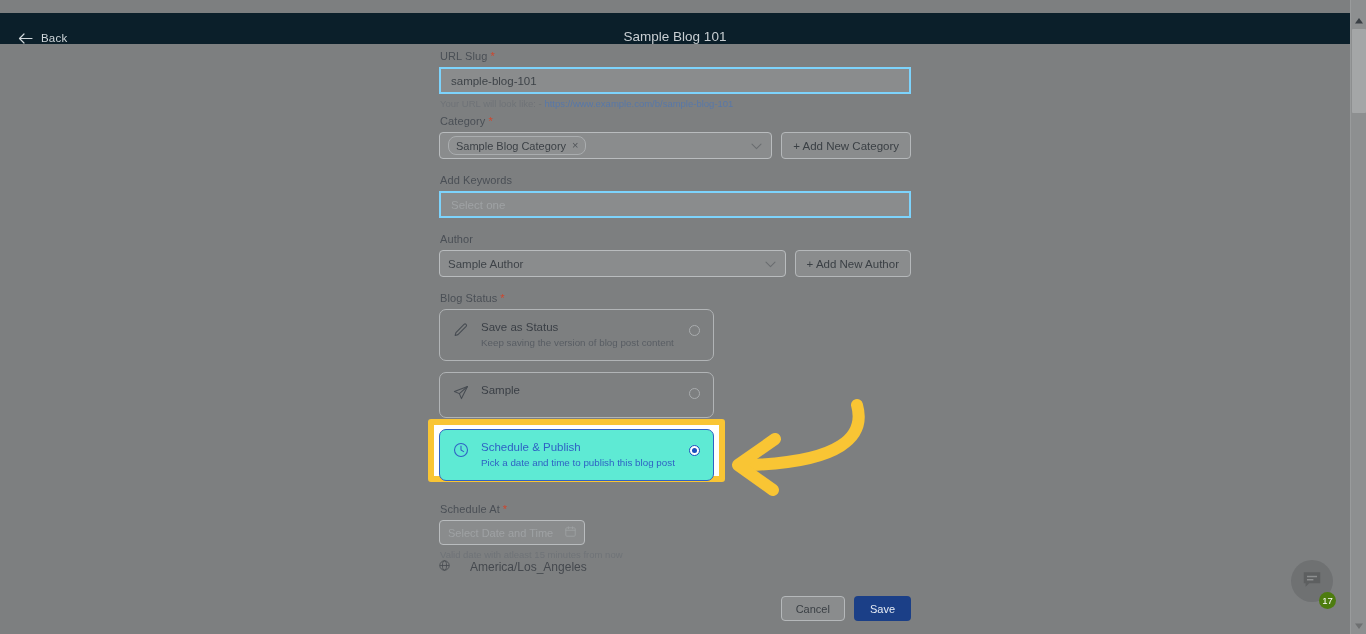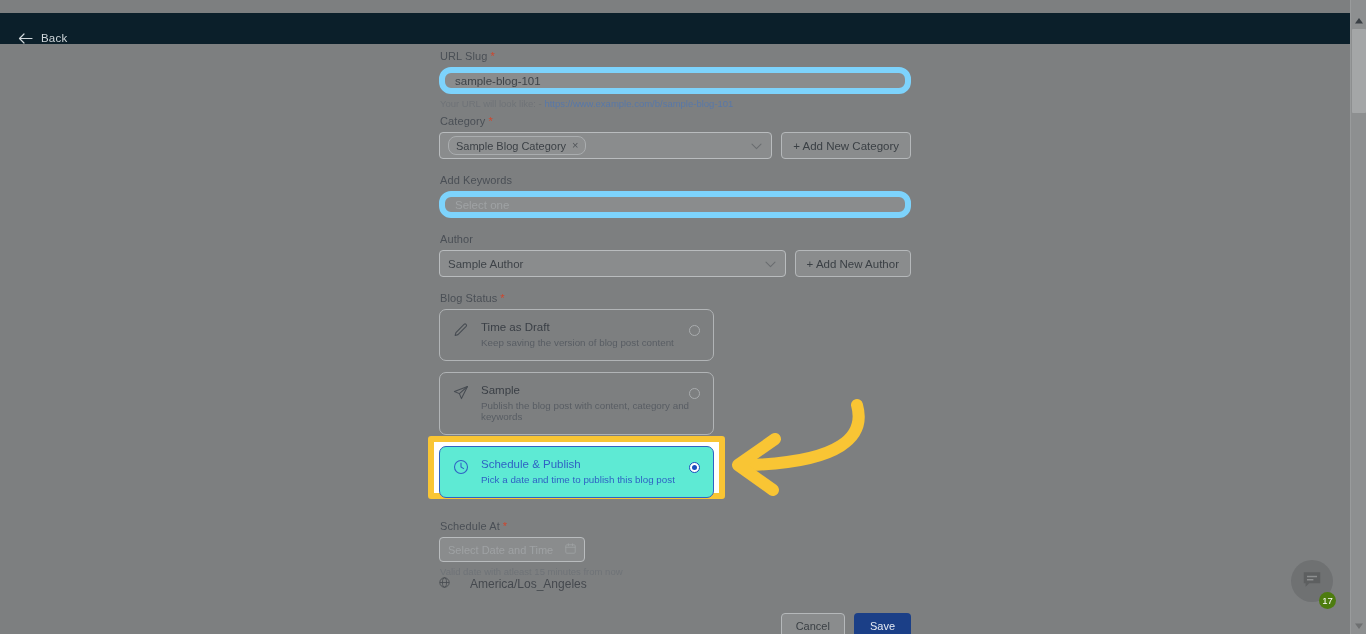--- a/index.html
+++ b/index.html
@@ -53,22 +53,22 @@
     font-size: 11px;
     color: #4a4f55;
     margin: 0 0 5px 1px;
     letter-spacing: .1px;
   }
   .req { color: #d0452c; font-size: 11px; margin-left: 3px; }
 
   .text-input {
     width: 100%;
     height: 27px;
-    border: 6px solid #7dd3fc;
-    border-radius: 12px;
+    border: 2px solid #7dd3fc;
+    border-radius: 0;
     background: #8a8c8d;
     display: flex; align-items: center;
     padding: 0 10px;
     font-size: 11.5px;
     color: #3e4348;
   }
   .text-input.placeholder { color: #9fa2a4; }
 
   .hint {
     font-size: 9.5px;
@@ -259,20 +259,21 @@
 
   <div id="topbar">
     <div id="back-btn">
       <span>
         <svg width="15" height="11" viewBox="0 0 15 11" fill="none" stroke="#cfd6da" stroke-width="1.2">
           <path d="M14 5.5H1.5M1.5 5.5L6 1M1.5 5.5L6 10" stroke-linecap="round" stroke-linejoin="round"></path>
         </svg>
       </span>
       <span>Back</span>
     </div>
+    <div id="topbar-title">Sample Blog 101</div>
   </div>
 
   <div id="form">
 
     <div>
       <div class="field-label">
         <span>URL Slug</span><span class="req">*</span>
       </div>
       <div class="text-input">sample-blog-101</div>
       <div class="hint">
@@ -326,36 +327,35 @@
         <span>Blog Status</span><span class="req">*</span>
       </div>
 
       <div class="status-card">
         <span class="ico">
           <svg width="16" height="16" viewBox="0 0 18 18" fill="none" stroke="currentColor" stroke-width="1.2">
             <path d="M12.4 2.6a1.7 1.7 0 012.4 2.4L5.6 14.2 2.4 15.1l.9-3.2 9.1-9.3z" stroke-linecap="round" stroke-linejoin="round"></path>
           </svg>
         </span>
         <div>
-          <div class="status-title">Time as Draft</div>
+          <div class="status-title">Save as Status</div>
           <div class="status-desc">Keep saving the version of blog post content</div>
         </div>
         <span class="radio"></span>
       </div>
 
       <div class="status-card">
         <span class="ico">
           <svg width="16" height="16" viewBox="0 0 18 18" fill="none" stroke="currentColor" stroke-width="1.2">
             <path d="M16.3 1.7L1.6 7.4l5.6 2.3 2.3 5.6 6.8-13.6z" stroke-linecap="round" stroke-linejoin="round"></path>
             <path d="M16.3 1.7L7.2 9.7" stroke-linecap="round"></path>
           </svg>
         </span>
         <div>
           <div class="status-title">Sample</div>
-          <div class="status-desc">Publish the blog post with content, category and keywords</div>
         </div>
         <span class="radio"></span>
       </div>
 
       <div id="sched-wrap">
         <div id="highlight"></div>
         <div class="status-card selected">
           <span class="ico">
             <svg width="16" height="16" viewBox="0 0 18 18" fill="none" stroke="currentColor" stroke-width="1.2">
               <circle cx="9" cy="9" r="7.3"></circle>

